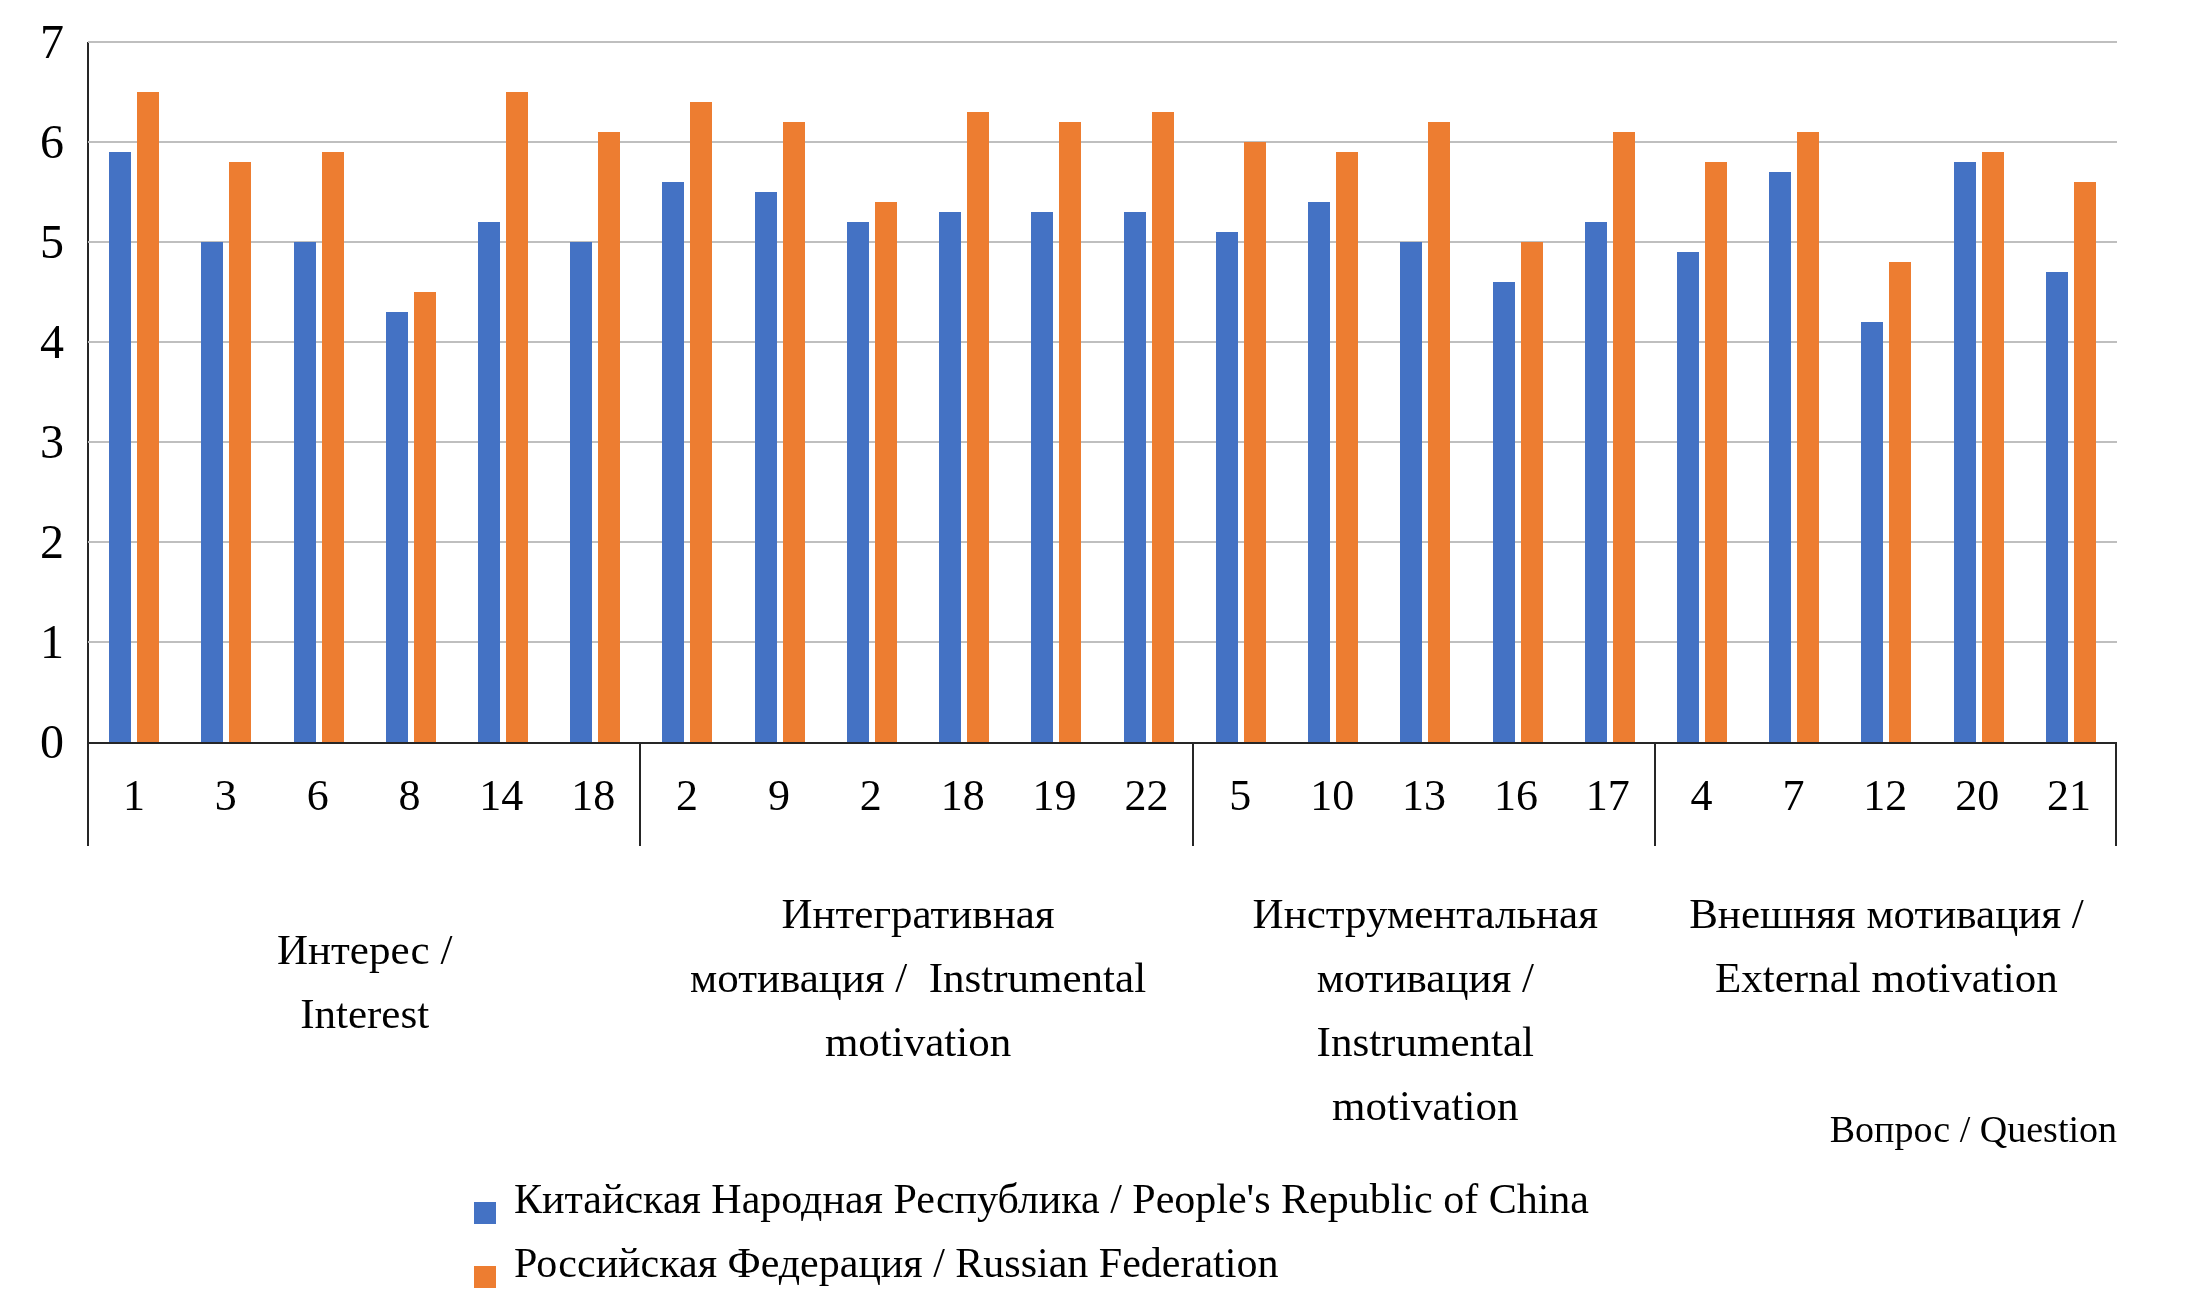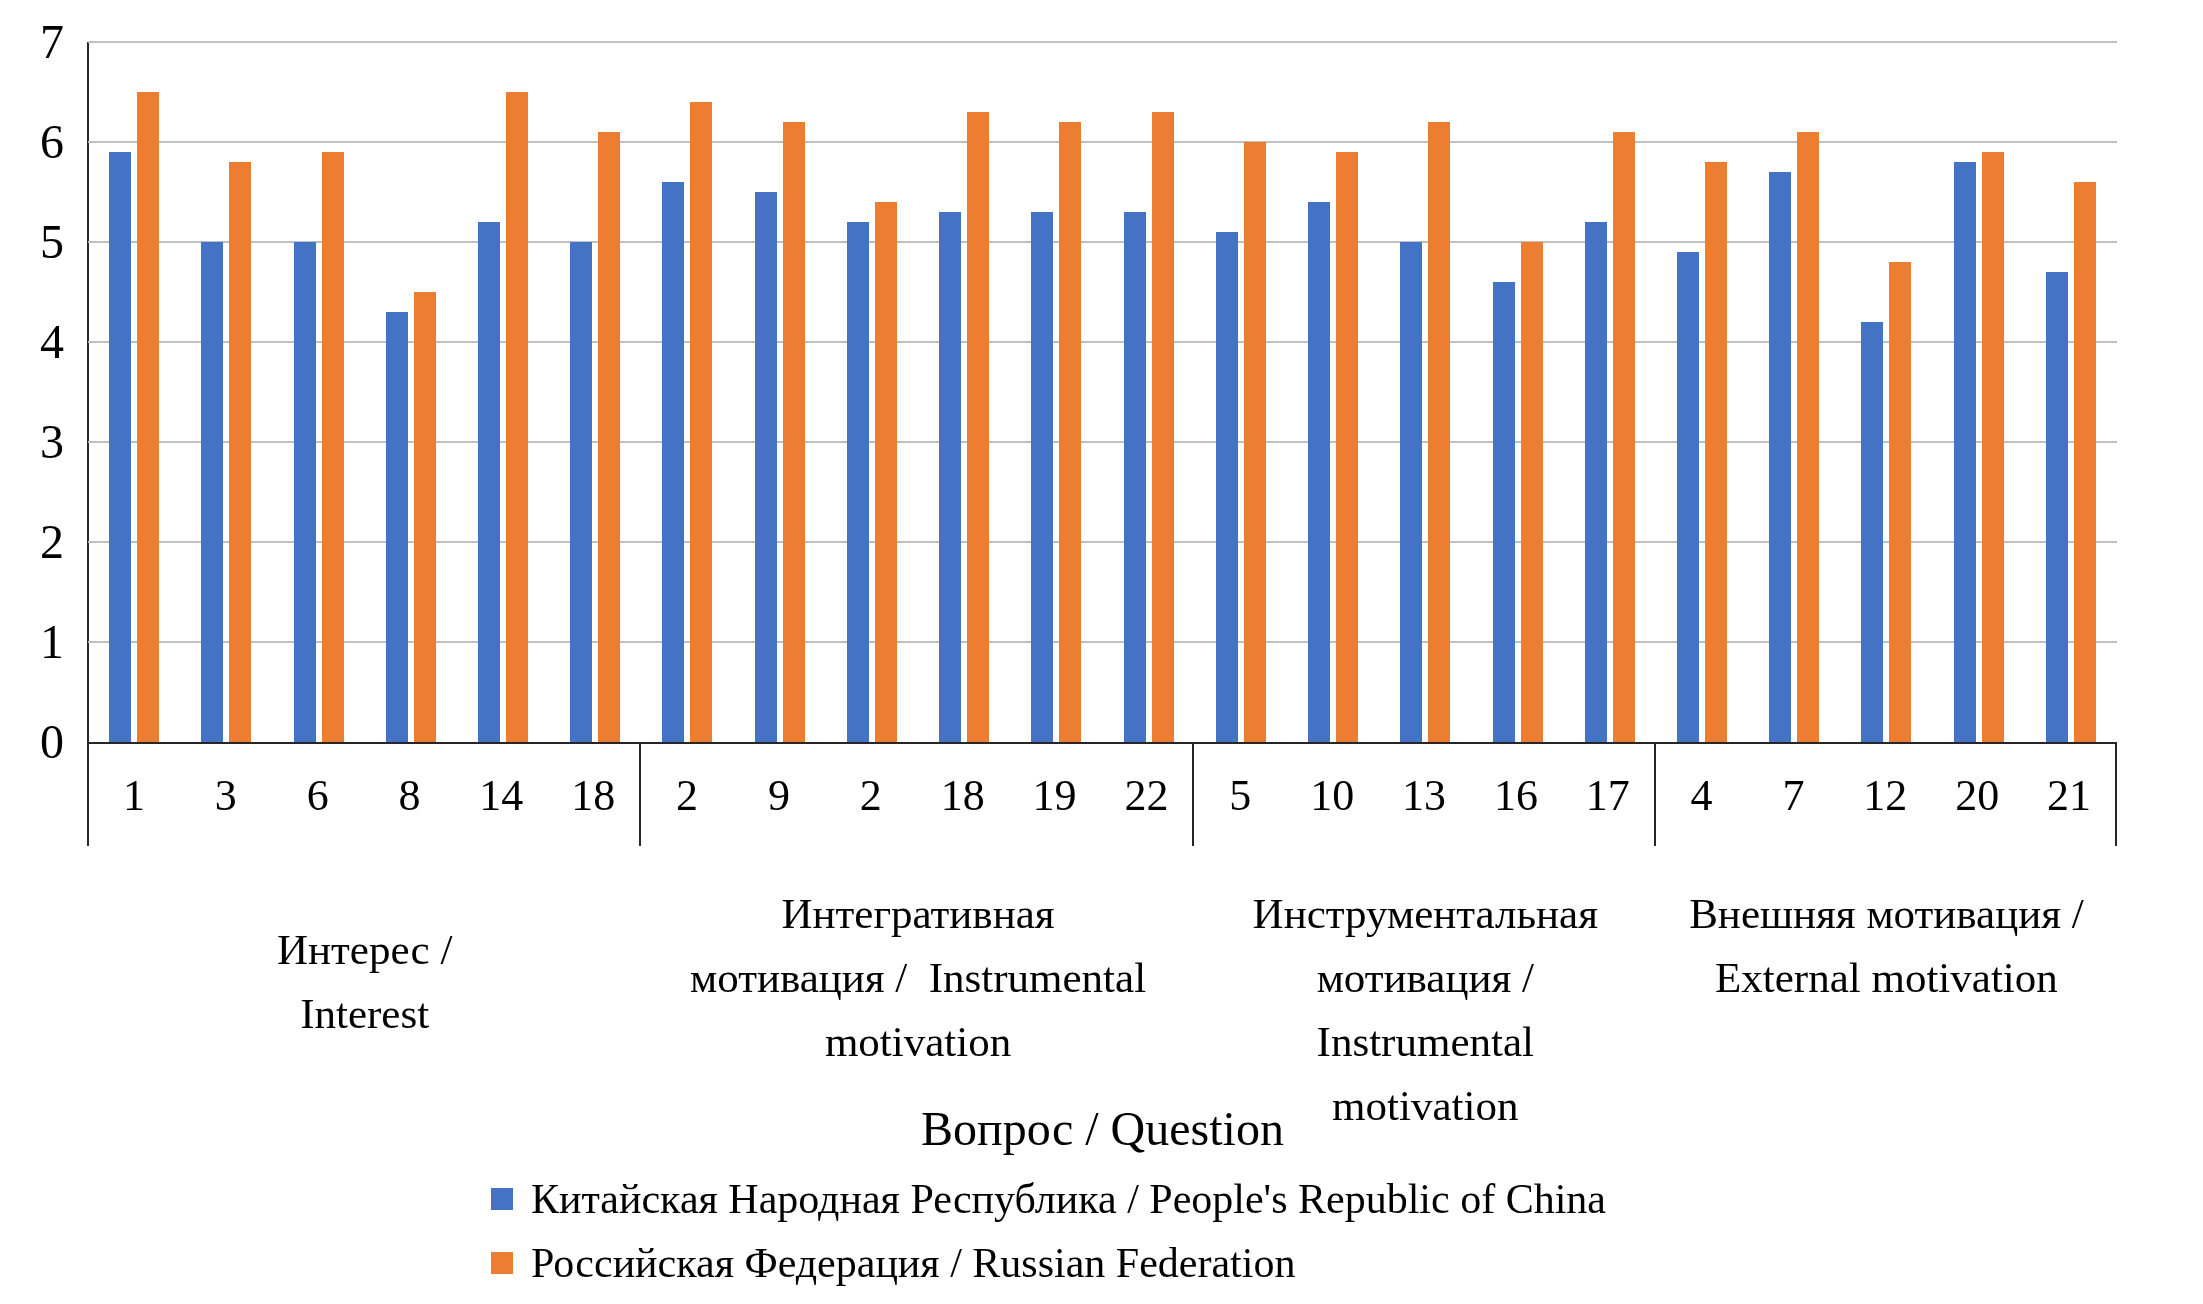--- a/index.html
+++ b/index.html
@@ -29,25 +29,25 @@
   .tick-group{display:flex;border-right:2px solid #262626;box-sizing:border-box;}
   .tick-cell{flex:1;display:flex;align-items:center;justify-content:center;
     font-size:44px;}
   
   .group-labels{position:absolute;left:88px;top:882px;width:2029px;display:flex;justify-content:center;}
   .group-label{display:flex;justify-content:center;align-items:flex-start;
     text-align:center;font-size:43px;line-height:64px;white-space:pre-wrap;}
   .group-label.offset-half{padding-top:36px;}
   
   .axis-title{position:absolute;left:88px;top:1104px;width:2029px;
-    text-align:center;font-size:48px;line-height:50px;}
+    text-align:right;font-size:38px;line-height:50px;}
   
   .legend{position:absolute;left:474px;top:1174px;display:flex;
     flex-direction:column;gap:14px;}
-  .legend-row{display:flex;align-items:center;height:50px;margin-left:17px;}
+  .legend-row{display:flex;align-items:flex-end;height:50px;}
   .swatch{width:22px;height:22px;margin-right:18px;flex:0 0 auto;}
   .legend-label{font-size:42px;line-height:50px;white-space:nowrap;}
 </style>
 </head>
 <body>
 
 <div class="canvas">
 
   <div class="y-axis-line"></div>
 

